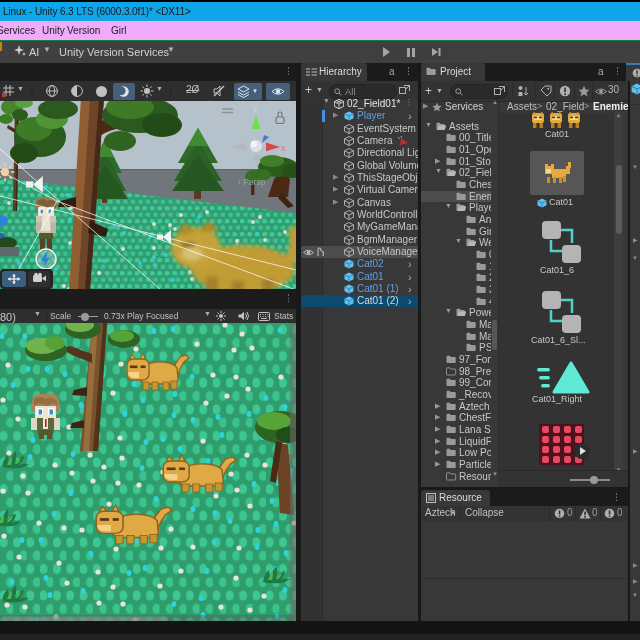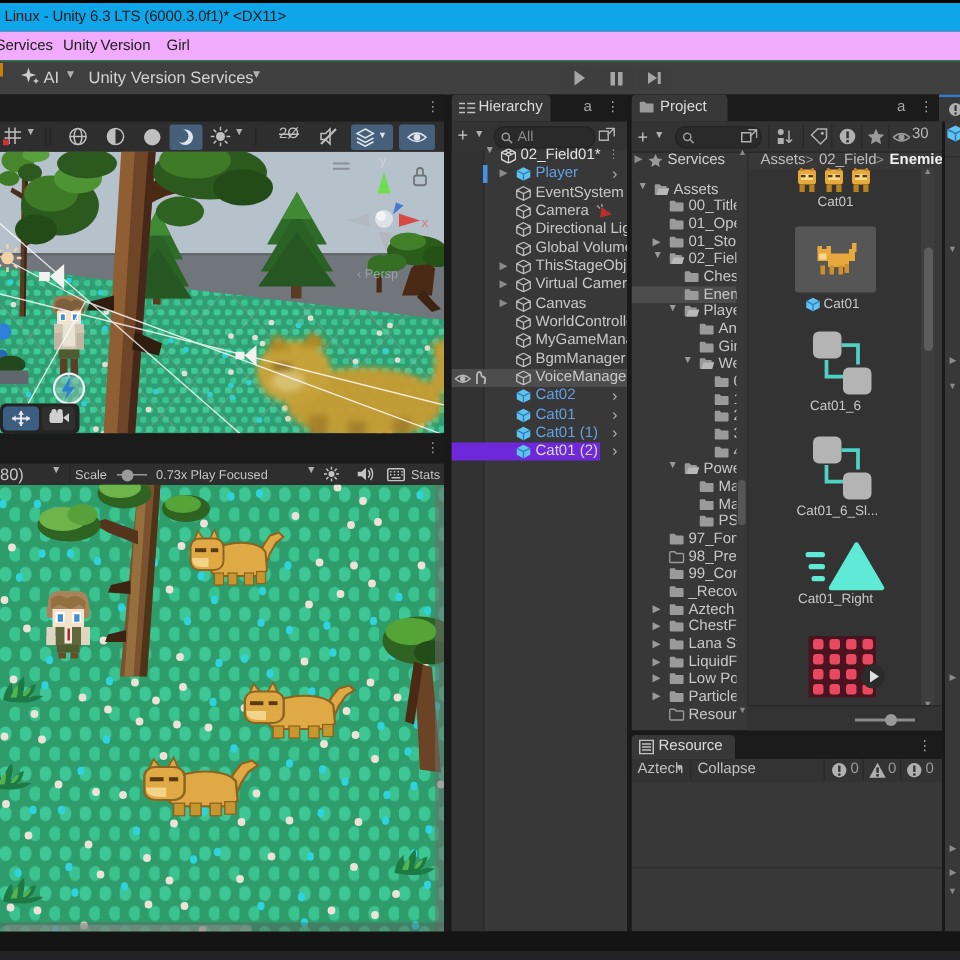--- a/index.html
+++ b/index.html
@@ -790,21 +790,21 @@
         <span class="tx" style="left:56px;top:0;color:#63a0e4">Cat01</span>
         <span class="tx" style="left:107px;top:0;font-size:11px;color:#b0b0b0">›</span>
       </div>
     <div class="a" style="left:0;top:220px;width:117px;height:12px">
         <svg class="a" style="left:43px;top:1px" width="10" height="10">
           <use href="#cubeb"></use>
         </svg>
         <span class="tx" style="left:56px;top:0;color:#63a0e4">Cat01 (1)</span>
         <span class="tx" style="left:107px;top:0;font-size:11px;color:#b0b0b0">›</span>
       </div>
-    <div class="a" style="left:0;top:232px;width:99px;height:12px;background:#6d28d9">
+    <div class="a" style="left:0;top:232px;width:117px;height:12px;background:#0c4a6e">
         <svg class="a" style="left:43px;top:1px" width="10" height="10">
           <use href="#cubeb"></use>
         </svg>
         <span class="tx" style="left:56px;top:0;color:#d8d8d8">Cat01 (2)</span>
         <span class="tx" style="left:107px;top:0;font-size:11px;color:#b0b0b0">›</span>
       </div>
   </div>
 </div>
 
 <div class="a" style="left:421px;top:63px;width:207px;height:424px;overflow:hidden" id="proj">

